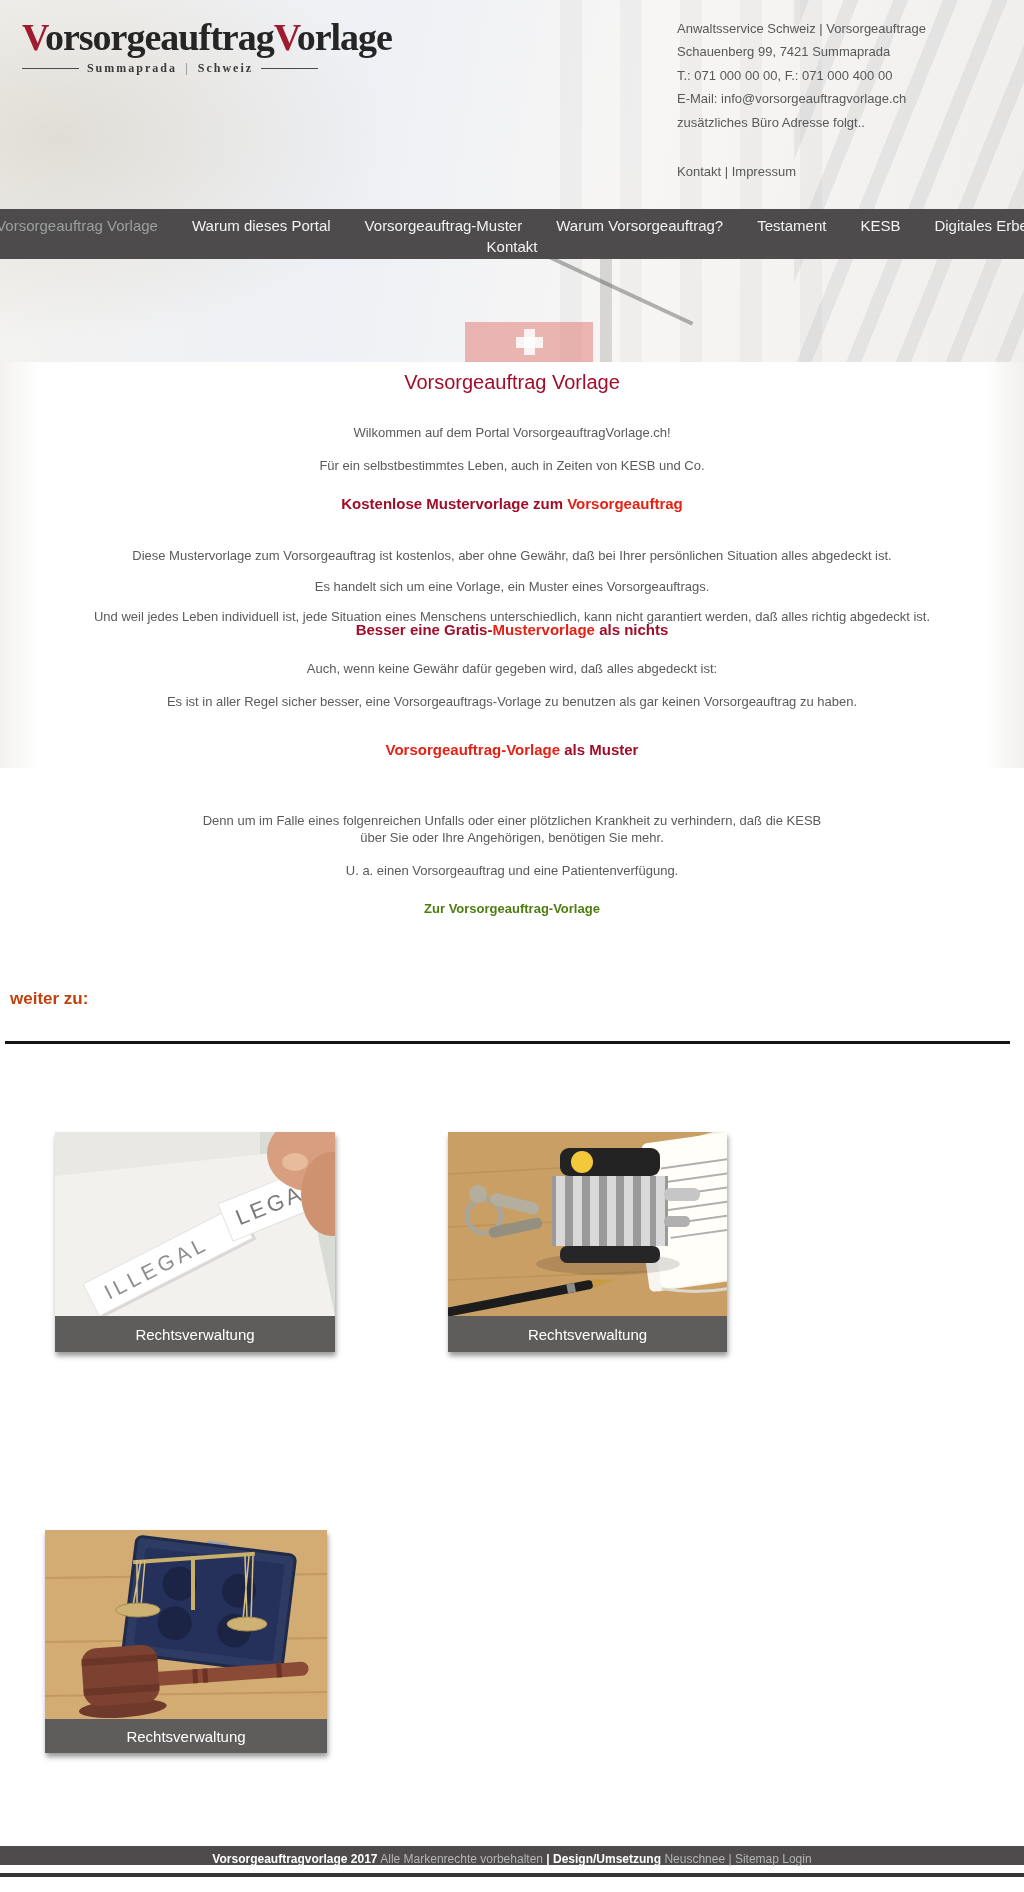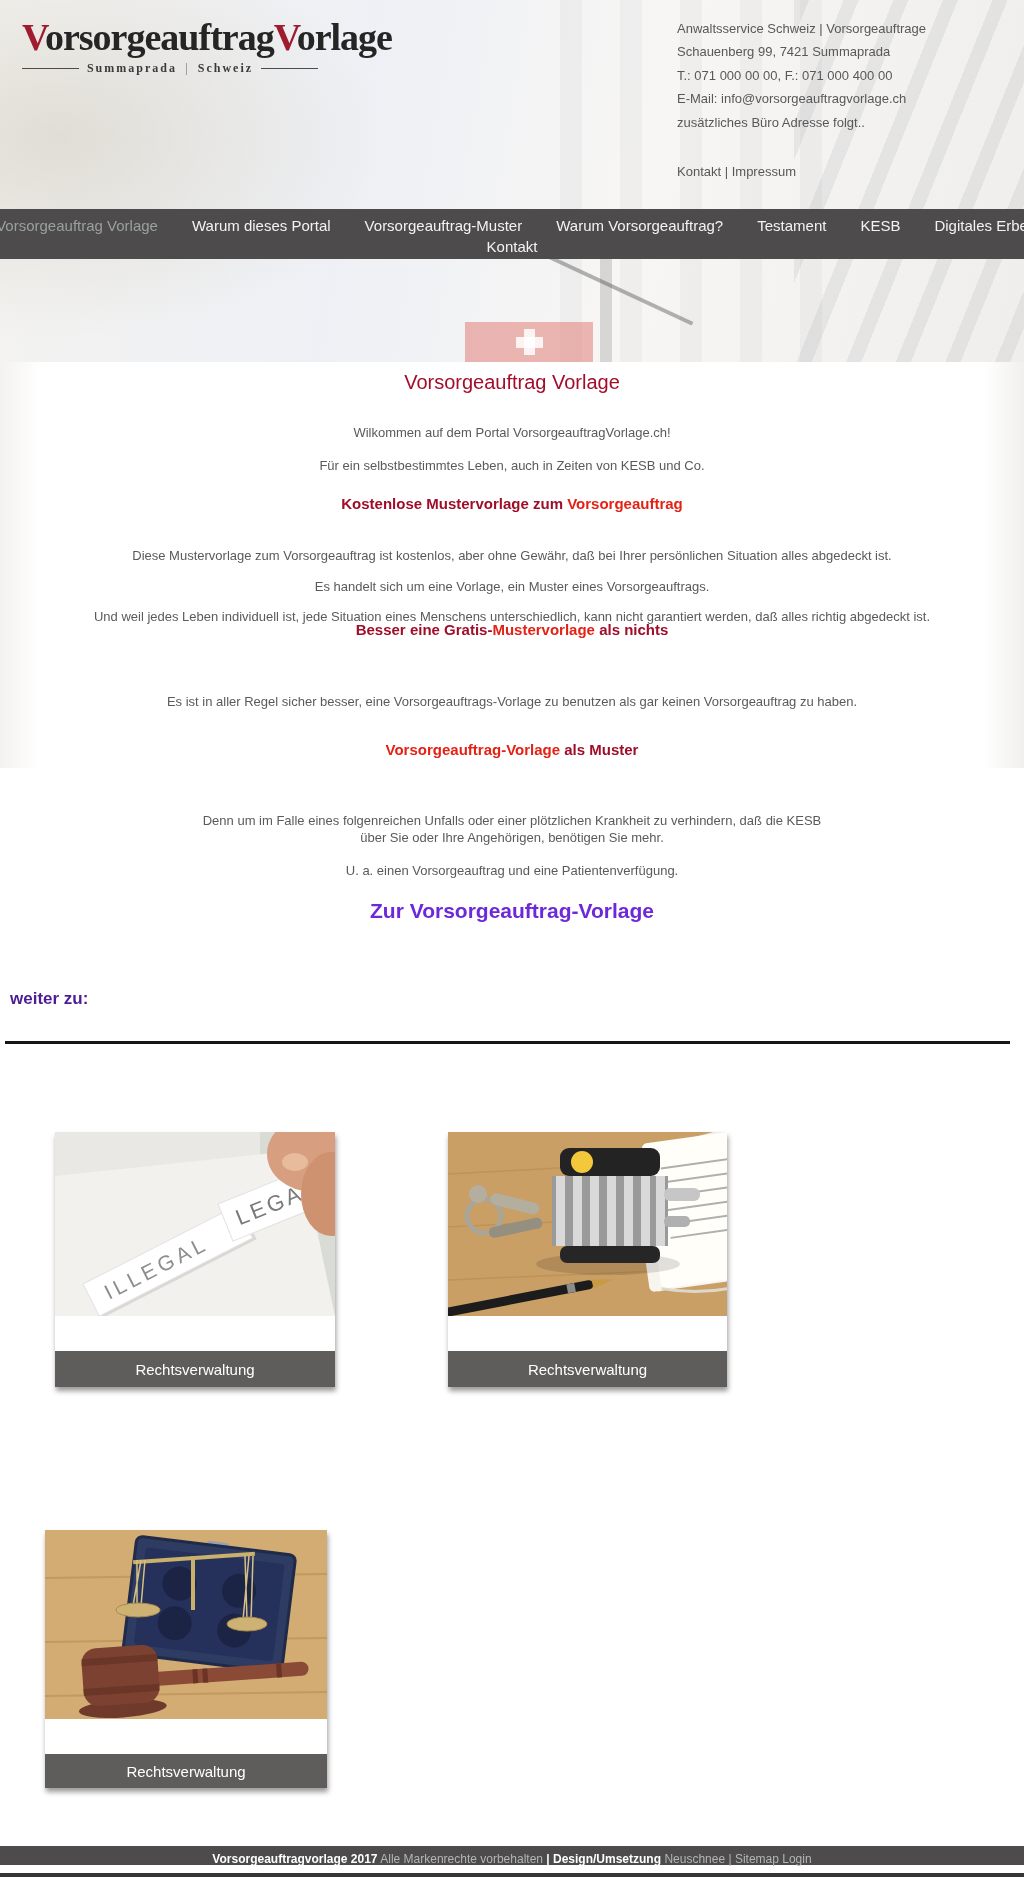--- a/index.html
+++ b/index.html
@@ -46,29 +46,29 @@
   .nav a.active{color:#9aa0a0;}
 
   
   .content-bg{position:absolute;left:0;top:362px;width:1024px;height:406px;
        background:linear-gradient(90deg,#f3f2ef 0,#ffffff 40px,#ffffff 984px,#f1f0ee 100%);}
   .cline{position:absolute;left:0;width:1024px;text-align:center;}
   .h1{font-size:20px;color:#a30d2b;}
   .h2{font-size:15px;font-weight:bold;color:#9f0d28;}
   .h2 .red{color:#e42114;}
   .para{font-size:13px;color:#5a5a5a;line-height:17px;}
-  .cta{font-size:21px;font-weight:bold;color:#6d28d9;text-decoration:none;display:inline-block;}
-  .weiter{position:absolute;left:10px;top:989px;font-size:17px;font-weight:bold;color:#4c1d95;}
+  .cta{font-size:13px;font-weight:bold;color:#4d7c0f;text-decoration:none;display:inline-block;}
+  .weiter{position:absolute;left:10px;top:989px;font-size:17px;font-weight:bold;color:#c2410c;}
   .rule-black{position:absolute;left:5px;top:1041px;width:1005px;height:3px;background:#161616;}
 
   
   .card{position:absolute;box-shadow:1px 4px 5px rgba(0,0,0,.40);cursor:pointer;background:#fff;}
   .card svg{display:block;}
   .card-caption{height:36px;background:#5f5c5c;color:#ffffff;font-size:15px;
-                display:flex;align-items:center;justify-content:center;margin-top:35px;}
+                display:flex;align-items:center;justify-content:center;}
   .card3 .card-caption{height:34px;}
 
   
   .footer{position:absolute;left:0;top:1846px;width:1024px;height:19px;background:#4d4b4b;
           font-size:12px;line-height:27px;text-align:center;white-space:nowrap;}
   .footer .f-strong{color:#ffffff;font-weight:bold;}
   .footer .f-muted{color:#b5b5b5;}
   .footer a{text-decoration:none;}
   .footer-strip{position:absolute;left:0;top:1873px;width:1024px;height:4px;background:#363434;}
 </style>
@@ -129,20 +129,21 @@
   <div class="cline h1" style="top:371px">Vorsorgeauftrag Vorlage</div>
   <div class="cline para" style="top:424px">Wilkommen auf dem Portal VorsorgeauftragVorlage.ch!</div>
   <div class="cline para" style="top:457px">Für ein selbstbestimmtes Leben, auch in Zeiten von KESB und Co.</div>
 
   <div class="cline h2" style="top:495px"><span>Kostenlose Mustervorlage zum </span><span class="red">Vorsorgeauftrag</span></div>
   <div class="cline para" style="top:547px">Diese Mustervorlage zum Vorsorgeauftrag ist kostenlos, aber ohne Gewähr, daß bei Ihrer persönlichen Situation alles abgedeckt ist.</div>
   <div class="cline para" style="top:578px">Es handelt sich um eine Vorlage, ein Muster eines Vorsorgeauftrags.</div>
   <div class="cline para" style="top:608px">Und weil jedes Leben individuell ist, jede Situation eines Menschens unterschiedlich, kann nicht garantiert werden, daß alles richtig abgedeckt ist.</div>
 
   <div class="cline h2" style="top:621px"><span>Besser eine Gratis-</span><span class="red">Mustervorlage</span><span> als nichts</span></div>
+  <div class="cline para" style="top:660px">Auch, wenn keine Gewähr dafür gegeben wird, daß alles abgedeckt ist:</div>
   <div class="cline para" style="top:693px">Es ist in aller Regel sicher besser, eine Vorsorgeauftrags-Vorlage zu benutzen als gar keinen Vorsorgeauftrag zu haben.</div>
 
   <div class="cline h2" style="top:741px"><span class="red">Vorsorgeauftrag-Vorlage</span><span> als Muster</span></div>
   <div class="cline para" style="top:812px">
       <span style="display:block">Denn um im Falle eines folgenreichen Unfalls oder einer plötzlichen Krankheit zu verhindern, daß die KESB</span>
       <span style="display:block">über Sie oder Ihre Angehörigen, benötigen Sie mehr.</span>
     </div>
   <div class="cline para" style="top:862px">U. a. einen Vorsorgeauftrag und eine Patientenverfügung.</div>
 
   <div class="cline" style="top:899px"><a href="#" class="cta">Zur Vorsorgeauftrag-Vorlage</a></div>

